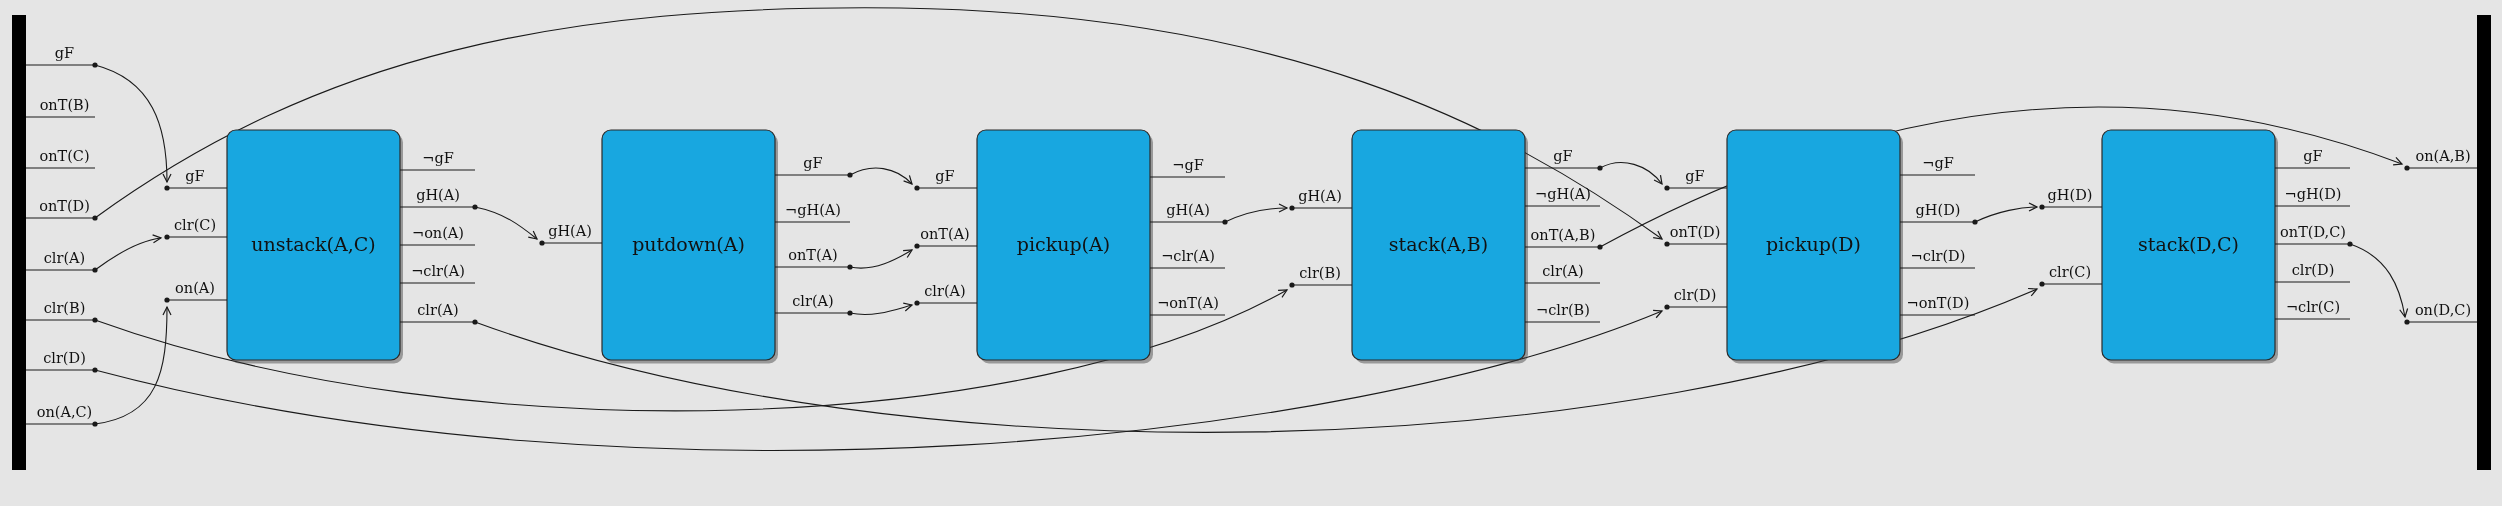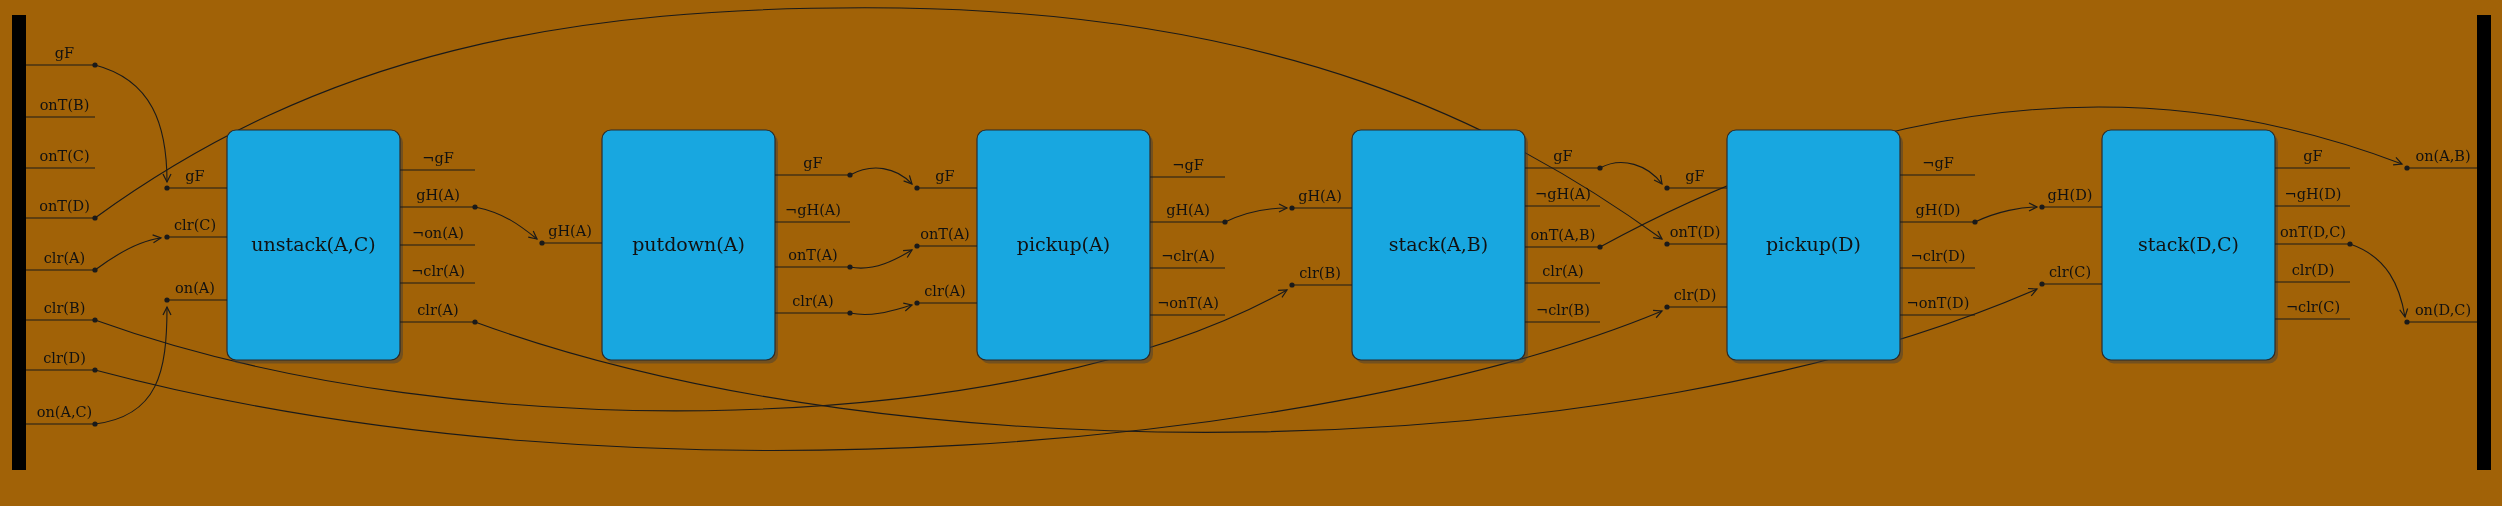--- a/index.html
+++ b/index.html
@@ -1,17 +1,17 @@
 <!DOCTYPE html>
 <html><head>
 <meta charset="utf-8">
 <style>
   html,body{margin:0;padding:0;background:#ffffff;}
   body{width:2502px;height:506px;font-family:"DejaVu Serif", serif;}
-  #stage{position:relative;width:2502px;height:506px;background:#a16207;overflow:hidden;}
+  #stage{position:relative;width:2502px;height:506px;background:#e5e5e5;overflow:hidden;}
   svg text{font-family:"DejaVu Serif", serif;fill:#111;}
   svg .portlabel{font-size:14.5px;}
   svg .boxtitle{font-size:19px;}
 </style>
 </head>
 <body>
 
 <div id="stage">
     <svg width="2502" height="506" viewBox="0 0 2502 506" style="display: block;">
       <defs>

